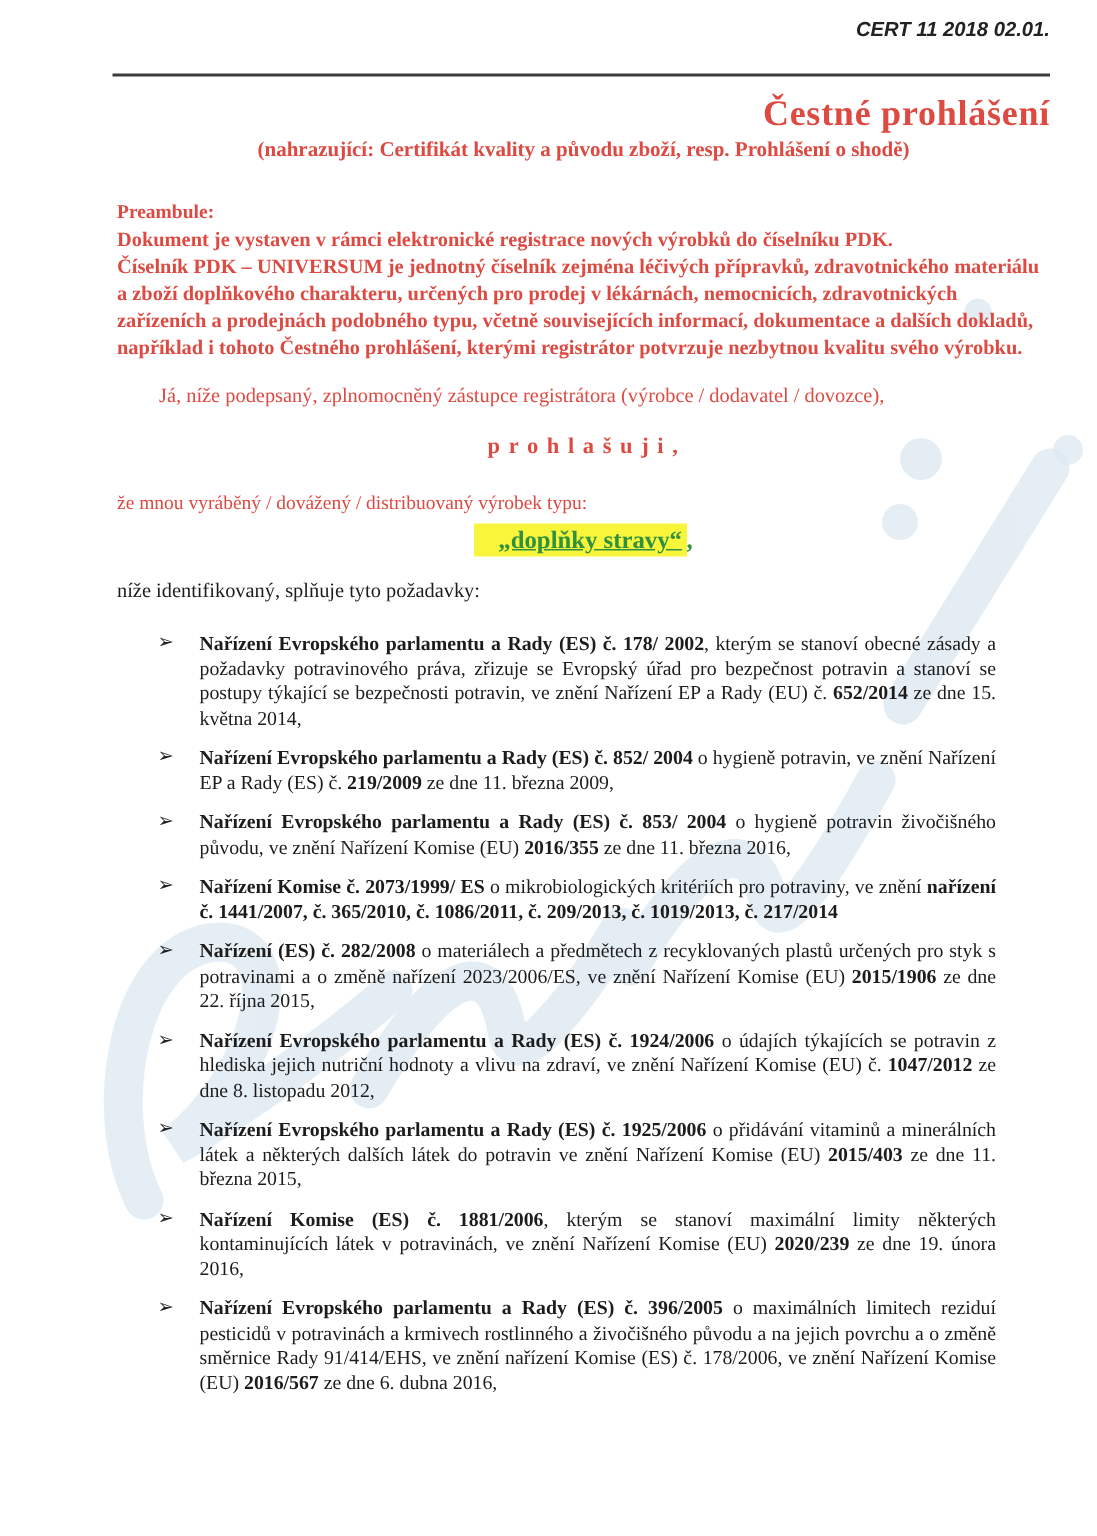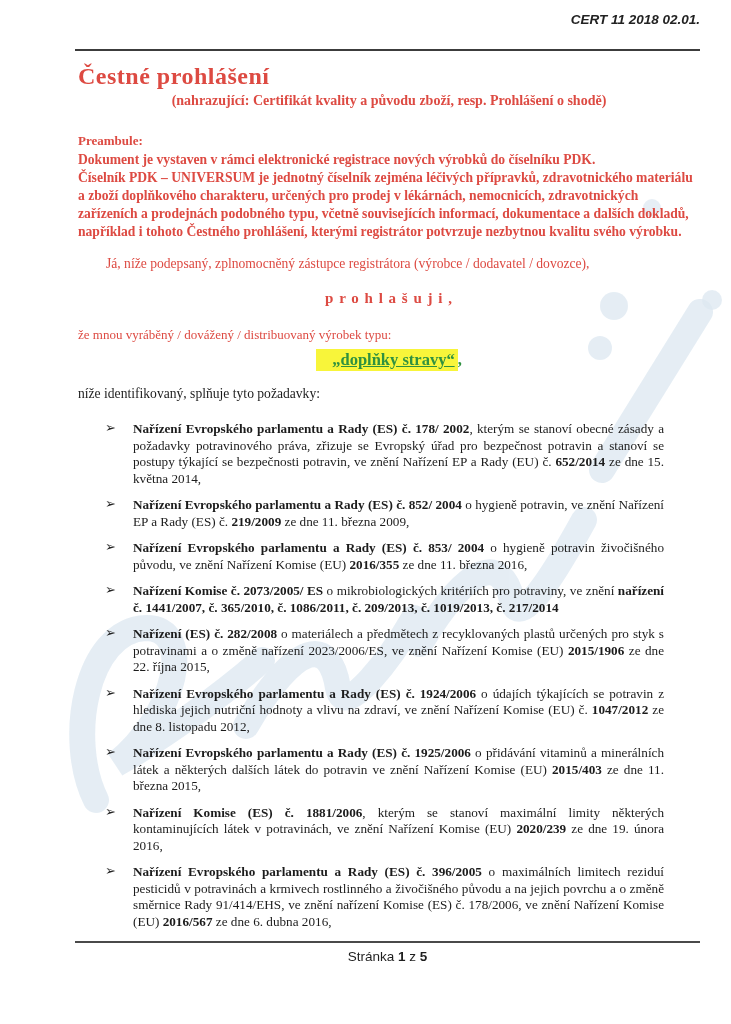--- a/index.html
+++ b/index.html
@@ -39,21 +39,21 @@
     font-size:13.5px;
     color:#222;
     margin-top:2px;
   }
   .top-rule{
     border:none;
     border-top:2px solid var(--rule);
     margin:22px 0 0 -3px;
   }
   .title{
-    text-align:left;
+    text-align:right;
     color:var(--red);
     font-size:24px;
     font-weight:700;
     margin:12px 0 0 0;
     letter-spacing:.5px;
   }
   .subtitle{
     text-align:center;
     color:var(--red);
     font-size:14px;
@@ -194,26 +194,22 @@
   <p class="product-type">
     <span class="hl">„doplňky stravy“</span><span class="suffix">,</span>
   </p>
 
   <p class="requirements-line">níže identifikovaný, splňuje tyto požadavky:</p>
 
   <ul class="regulations">
       <li><span class="arrow">➢</span><span><b>Nařízení Evropského parlamentu a Rady (ES) č. 178/ 2002</b><span>, kterým se stanoví obecné zásady a požadavky potravinového práva, zřizuje se Evropský úřad pro bezpečnost potravin a stanoví se postupy týkající se bezpečnosti potravin, ve znění Nařízení EP a Rady (EU) č. </span><b>652/2014</b><span> ze dne 15. května 2014,</span></span></li>
       <li><span class="arrow">➢</span><span><b>Nařízení Evropského parlamentu a Rady (ES) č. 852/ 2004</b><span> o hygieně potravin, ve znění Nařízení EP a Rady (ES) č. </span><b>219/2009</b><span> ze dne 11. března 2009,</span></span></li>
       <li><span class="arrow">➢</span><span><b>Nařízení Evropského parlamentu a Rady (ES) č. 853/ 2004</b><span> o hygieně potravin živočišného původu, ve znění Nařízení Komise (EU) </span><b>2016/355</b><span> ze dne 11. března 2016,</span></span></li>
-      <li><span class="arrow">➢</span><span><b>Nařízení Komise č. 2073/2005/ ES</b><span> o mikrobiologických kritériích pro potraviny, ve znění </span><b>nařízení č. 1441/2007, č. 365/2010, č. 1086/2011, č. 209/2013, č. 1019/2013, č. 217/2014</b></span></li>
+      <li><span class="arrow">➢</span><span><b>Nařízení Komise č. 2073/1999/ ES</b><span> o mikrobiologických kritériích pro potraviny, ve znění </span><b>nařízení č. 1441/2007, č. 365/2010, č. 1086/2011, č. 209/2013, č. 1019/2013, č. 217/2014</b></span></li>
       <li><span class="arrow">➢</span><span><b>Nařízení (ES) č. 282/2008</b><span> o materiálech a předmětech z recyklovaných plastů určených pro styk s potravinami a o změně nařízení 2023/2006/ES, ve znění Nařízení Komise (EU) </span><b>2015/1906</b><span> ze dne 22. října 2015,</span></span></li>
       <li><span class="arrow">➢</span><span><b>Nařízení Evropského parlamentu a Rady (ES) č. 1924/2006</b><span> o údajích týkajících se potravin z hlediska jejich nutriční hodnoty a vlivu na zdraví, ve znění Nařízení Komise (EU) č. </span><b>1047/2012</b><span> ze dne 8. listopadu 2012,</span></span></li>
       <li><span class="arrow">➢</span><span><b>Nařízení Evropského parlamentu a Rady (ES) č. 1925/2006</b><span>  o přidávání vitaminů a minerálních látek a některých dalších látek do potravin ve znění Nařízení Komise (EU) </span><b>2015/403</b><span> ze dne 11. března 2015,</span></span></li>
       <li><span class="arrow">➢</span><span><b>Nařízení Komise (ES) č. 1881/2006</b><span>, kterým se stanoví maximální limity některých kontaminujících látek v potravinách, ve znění Nařízení Komise (EU) </span><b>2020/239</b><span> ze dne 19. února 2016,</span></span></li>
       <li><span class="arrow">➢</span><span><b>Nařízení Evropského parlamentu a Rady (ES) č. 396/2005</b><span> o maximálních limitech reziduí pesticidů v potravinách a krmivech rostlinného a živočišného původu a na jejich povrchu a o změně směrnice Rady 91/414/EHS, ve znění nařízení Komise (ES) č. 178/2006, ve znění Nařízení Komise (EU) </span><b>2016/567</b><span> ze dne 6. dubna 2016,</span></span></li>
     </ul>
 
-  <div class="footer">
-    <hr class="footer-rule">
-    <div class="footer-text"><span>Stránka </span><b>1</b><span> z </span><b>5</b></div>
-  </div>
 
 </div>
 
 </body></html>

